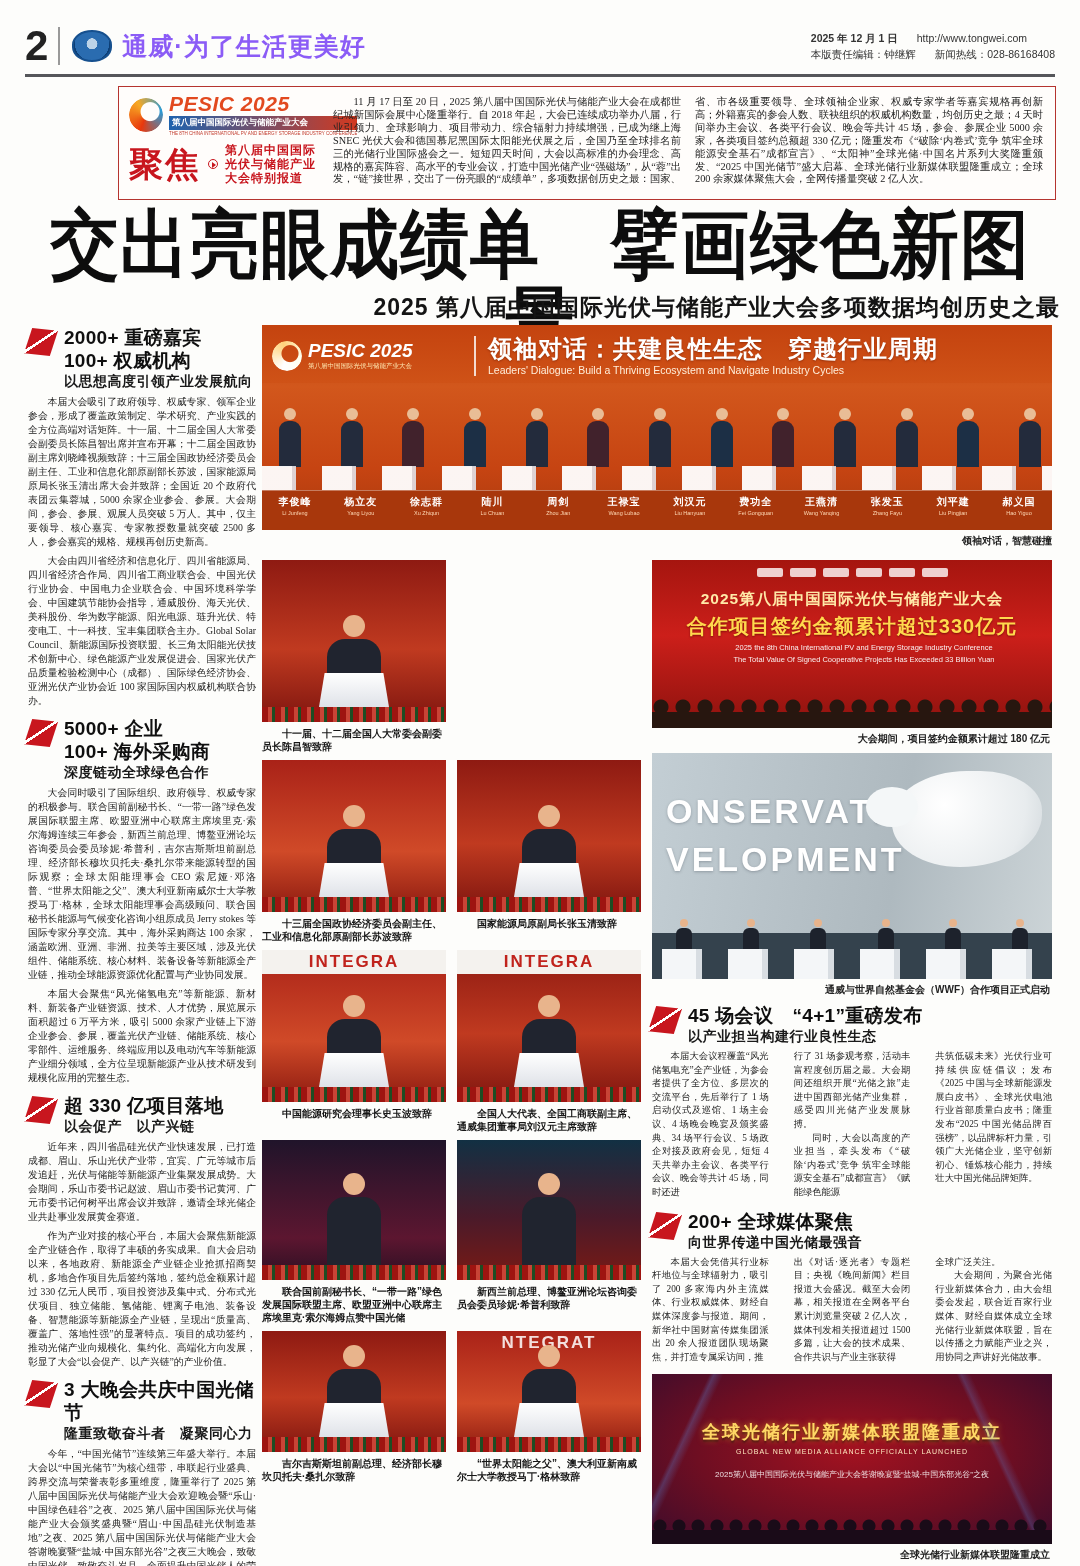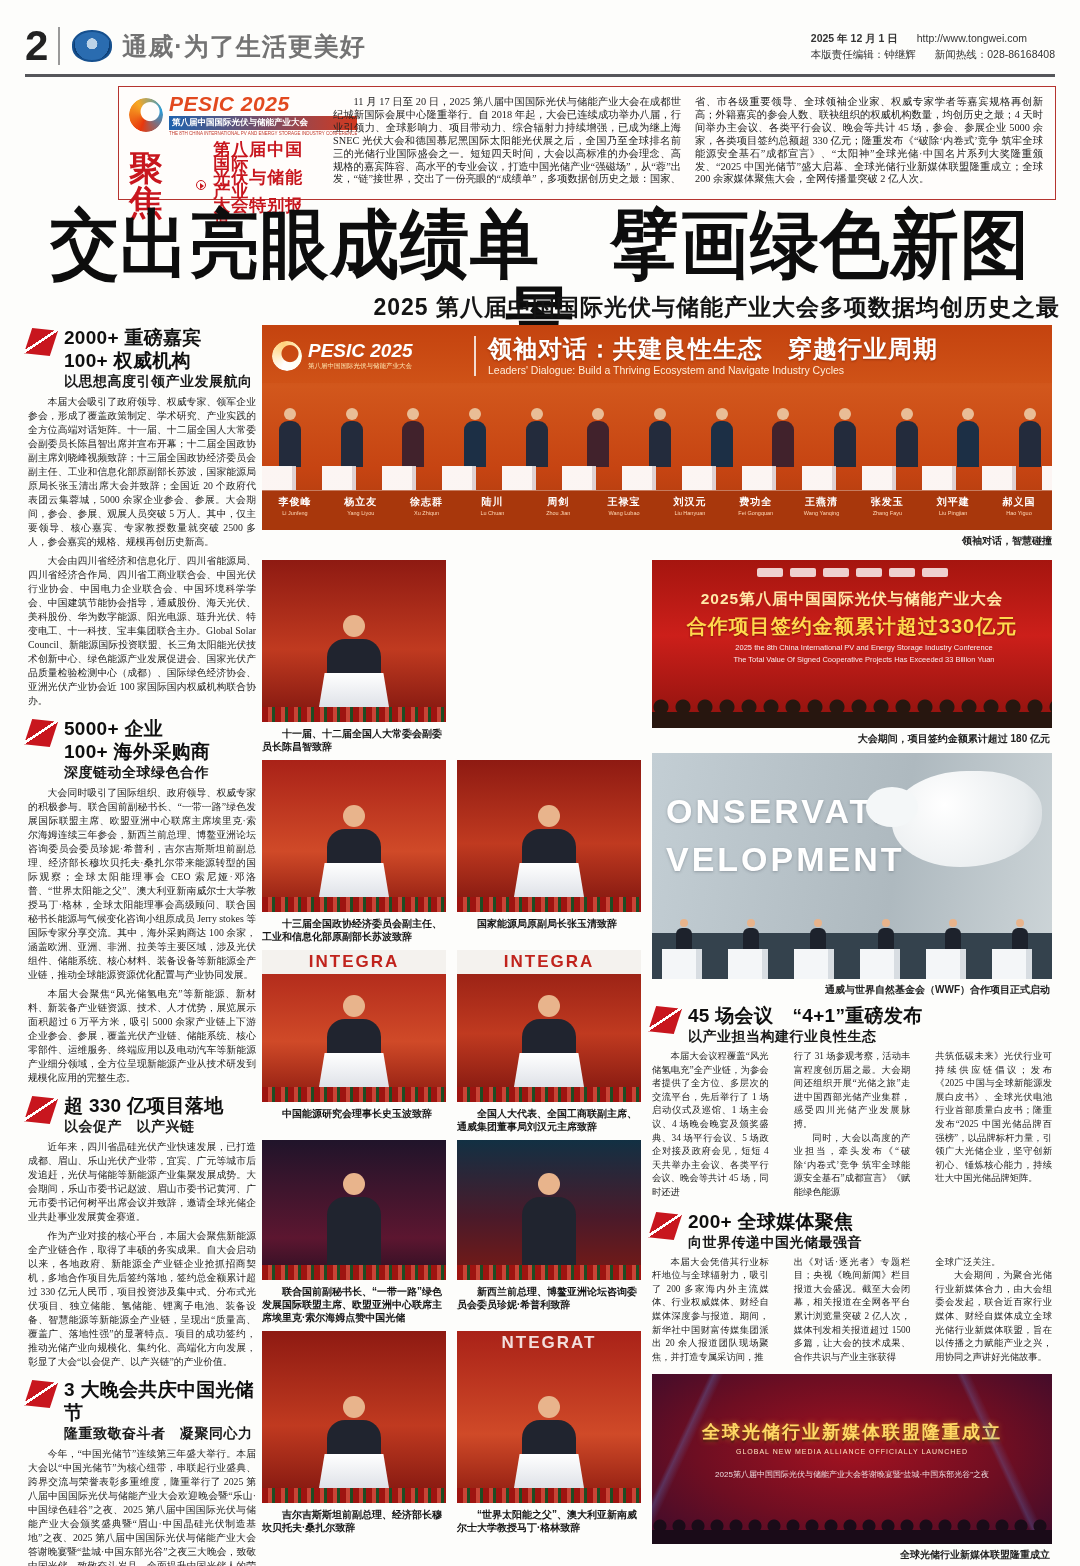--- a/index.html
+++ b/index.html
@@ -7,21 +7,21 @@
         font-family:"Liberation Sans",sans-serif;color:#111;overflow:hidden;}
   [data-interactable]{box-sizing:border-box;}
 
   
   .hdr{position:absolute;left:25px;top:22px;width:1030px;height:48px;display:flex;align-items:center;}
   .hdr-num{font-size:42px;font-weight:700;line-height:1;color:#222;}
   .hdr-bar{width:2px;height:38px;background:#999;margin:0 12px 0 10px;}
   .hdr-logo{width:40px;height:32px;border-radius:50%/46%;
             background:radial-gradient(circle at 50% 42%,#bcd3e8 0 22%,#2a6cb0 23% 70%,#0d3e74 71%);
             border:2px solid #16508e;margin-right:10px;flex:none;}
-  .hdr-mast{font-size:25px;font-weight:900;letter-spacing:1px;color:#737373;}
+  .hdr-mast{font-size:25px;font-weight:900;letter-spacing:1px;color:#8b5cf6;}
   .hdr-right{margin-left:auto;text-align:left;font-size:10.5px;line-height:16px;color:#333;}
   .hdr-right b{font-weight:700;}
   .hdr-right .cell{display:inline-block;margin-left:16px;}
   .hdr-rule{position:absolute;left:25px;top:74px;width:1030px;height:3px;background:#55565a;}
 
   
   .focus{position:absolute;left:118px;top:86px;width:938px;height:114px;border:1.5px solid #b5342f;
          display:flex;background:#fffdfb;}
   .fx-left{width:208px;flex:none;padding:6px 8px 4px 10px;}
   .fx-logo{display:flex;align-items:center;gap:6px;}
@@ -31,21 +31,21 @@
             mask:radial-gradient(circle at 62% 40%,transparent 0 9px,#000 10px);}
   .fx-logo-t{font-size:21px;font-weight:900;font-style:italic;color:#e2491f;letter-spacing:.5px;line-height:1;}
   .fx-logo-s{font-size:8.5px;font-weight:700;color:#fff;background:linear-gradient(90deg,#1f63ae,#d3391f);
              padding:1px 3px;margin-top:2px;white-space:nowrap;}
   .fx-logo-e{font-size:4.5px;color:#c0392b;margin-top:1px;white-space:nowrap;overflow:hidden;}
   .fx-badge{display:flex;align-items:center;gap:7px;margin-top:7px;}
   .fx-jj{font-size:34px;font-weight:900;color:#c8161e;line-height:1;letter-spacing:2px;}
   .fx-dot{width:10px;height:10px;border:1.5px solid #c8161e;border-radius:50%;position:relative;flex:none;}
   .fx-dot::after{content:"";position:absolute;left:2.5px;top:2px;border-left:4px solid #c8161e;
                  border-top:3px solid transparent;border-bottom:3px solid transparent;}
-  .fx-badge-lines{font-size:17px;font-weight:700;color:#c8161e;line-height:14px;letter-spacing:1px;}
+  .fx-badge-lines{font-size:12px;font-weight:700;color:#c8161e;line-height:14px;letter-spacing:1px;}
   .fx-text{flex:1;display:flex;gap:14px;padding:9px 12px 6px 6px;}
   .fx-col{flex:1;font-family:"Liberation Serif",serif;font-size:10.3px;line-height:12.9px;
           text-align:justify;color:#222;}
   .fx-col.ind{text-indent:2em;}
 
   
   .headline{position:absolute;left:30px;top:212px;width:1020px;text-align:center;
             font-size:69px;font-weight:900;letter-spacing:1px;line-height:1.05;color:#0d0d0d;
             transform:scaleY(1.08);}
   .subhead{position:absolute;left:40px;top:292px;width:1020px;text-align:right;
@@ -94,21 +94,21 @@
   .mp-name .py{display:block;font-size:5.5px;color:#ffd9b5;margin-top:1px;}
   .mp-caption{position:absolute;left:262px;top:534px;width:790px;text-align:right;
               font-size:10px;font-weight:600;color:#222;}
 
   
   .gallery{position:absolute;left:262px;top:560px;width:380px;}
   .grow{display:flex;gap:11px;}
   .gcell{width:184px;}
   .gphoto{position:relative;width:184px;overflow:hidden;}
   .r1 .gphoto{height:162px;} .r2 .gphoto{height:152px;} .r3 .gphoto{height:152px;}
-  .r4 .gphoto{height:140px;} .r5 .gphoto{height:172px;}
+  .r4 .gphoto{height:140px;} .r5 .gphoto{height:121px;}
   .p-red-a{background:linear-gradient(180deg,#8e1a12,#c03a20 55%,#7e150f);}
   .p-red-b{background:linear-gradient(180deg,#3a0d0c,#7a1510 60%,#551008);}
   .p-red-c{background:linear-gradient(180deg,#a92218,#d04a28 60%,#8c1a10);}
   .p-dark {background:linear-gradient(180deg,#20142a,#5c1630 70%,#2a0f22);}
   .p-teal {background:linear-gradient(180deg,#123043,#4a1a2a 55%,#7a1a14);}
   .gphoto::after{content:"";position:absolute;left:0;right:0;bottom:0;height:15px;
     background:repeating-linear-gradient(90deg,#9e1410 0 6px,#c84436 6px 10px,#1d4d23 10px 13px);}
   .gperson{position:absolute;left:50%;bottom:15px;transform:translateX(-50%);width:54px;height:92px;}
   .gperson::before{content:"";position:absolute;left:50%;transform:translateX(-50%);top:0;
     width:22px;height:22px;border-radius:50%;background:#e8b48c;}

